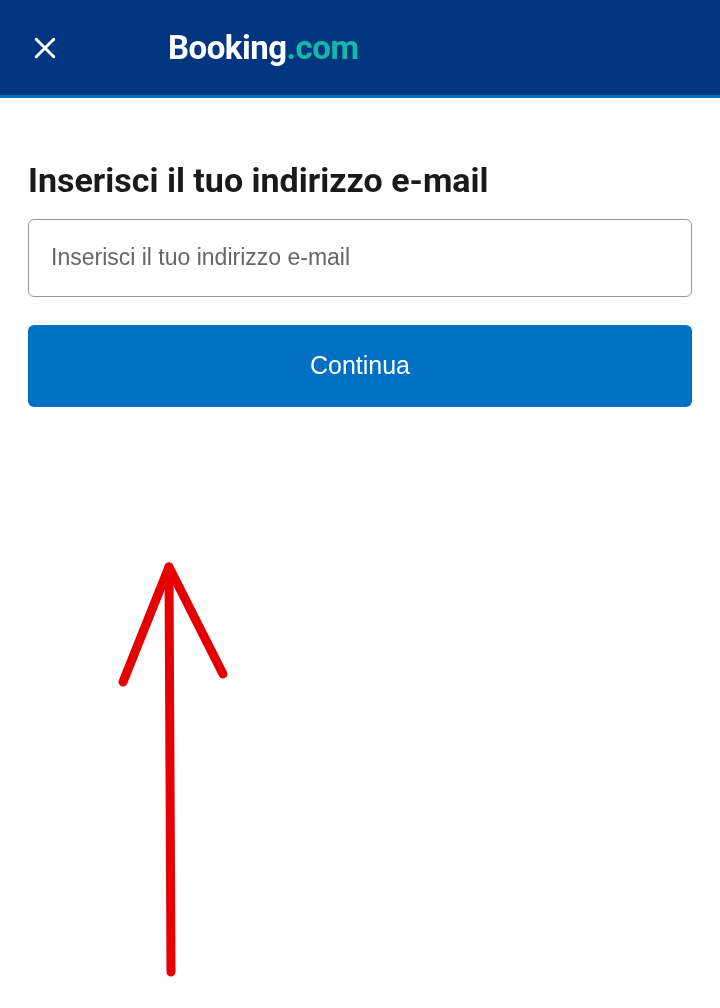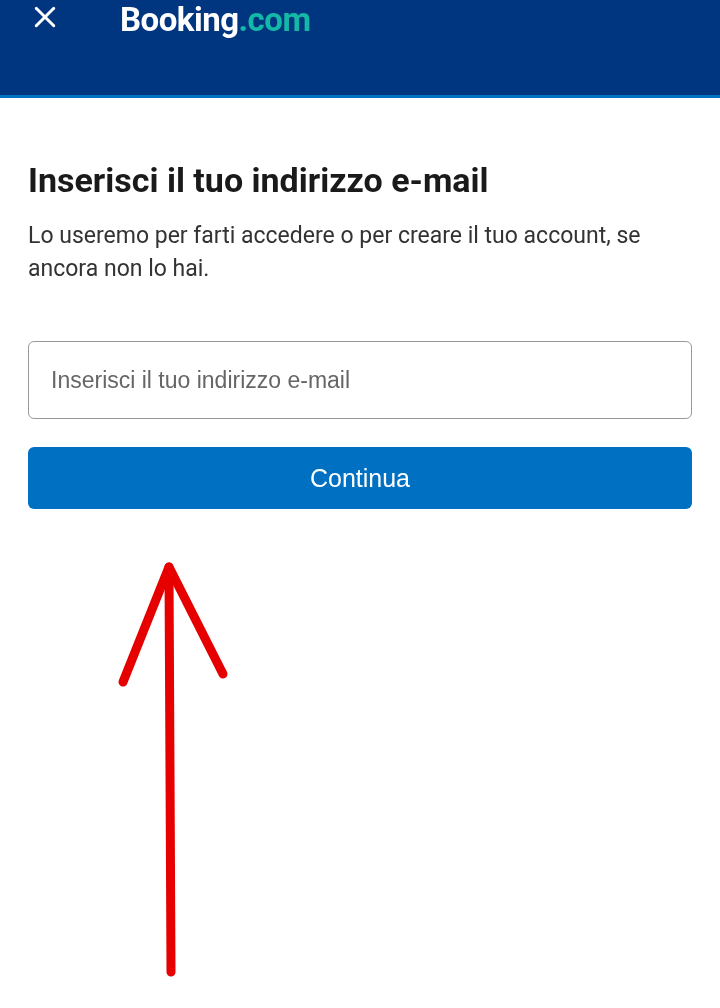--- a/index.html
+++ b/index.html
@@ -12,23 +12,24 @@
       background: #fff;
       width: 720px;
       height: 1008px;
       overflow: hidden;
       position: relative;
     }
     .header {
       background: #003580;
       height: 98px;
       display: flex;
-      align-items: flex-start;
+      align-items: center;
       padding: 0 28px;
       border-bottom: 3px solid #0071c2;
+      gap: 48px;
     }
     .close-icon {
       color: #fff;
       width: 34px;
       height: 34px;
       display: flex;
       align-items: center;
       justify-content: center;
       cursor: pointer;
     }
@@ -81,21 +82,21 @@
       font-size: 23px;
       color: #333;
       outline: none;
       margin-bottom: 28px;
     }
     .email-input::placeholder {
       color: #666;
     }
     .continue-button {
       width: 100%;
-      height: 62px;
+      height: 82px;
       background: #0071c2;
       color: #fff;
       border: none;
       border-radius: 6px;
       font-size: 25px;
       font-weight: 500;
       cursor: pointer;
     }
     .arrow-annotation {
       position: absolute;
@@ -115,21 +116,20 @@
     </svg>
   </div>
   <div class="logo">
     <span class="logo-text-1">Booking</span>
       <span class="logo-text-2">.com</span>
   </div>
 </div>
 
 <div class="content">
   <h1 class="heading">Inserisci il tuo indirizzo e-mail</h1>
-  <p class="subheading">Lo useremo per farti accedere o per creare il tuo account, se ancora non lo hai.</p>
   <input type="email" class="email-input" placeholder="Inserisci il tuo indirizzo e-mail" style="">
   <button class="continue-button">Continua</button>
 </div>
 
 <svg class="arrow-annotation" width="150" height="430" viewBox="0 0 150 430">
   <line x1="66" y1="420" x2="64" y2="20" stroke="#e60000" stroke-width="9" stroke-linecap="round"></line>
   <line x1="64" y1="15" x2="18" y2="130" stroke="#e60000" stroke-width="9" stroke-linecap="round"></line>
   <line x1="64" y1="15" x2="118" y2="122" stroke="#e60000" stroke-width="9" stroke-linecap="round"></line>
 </svg>
 

